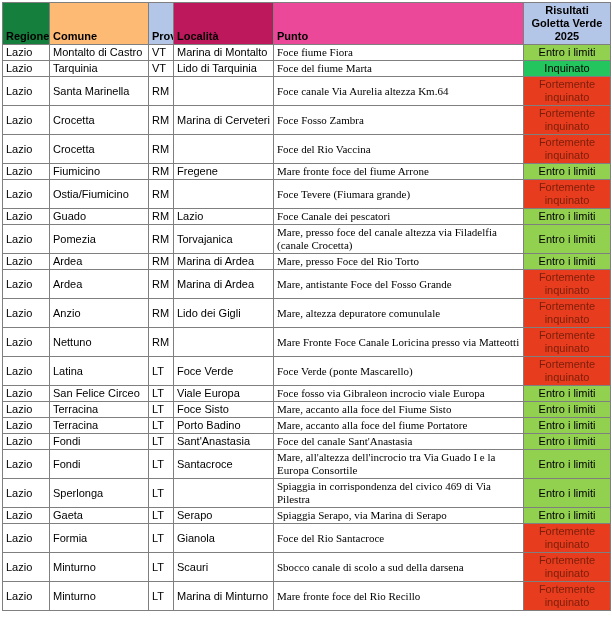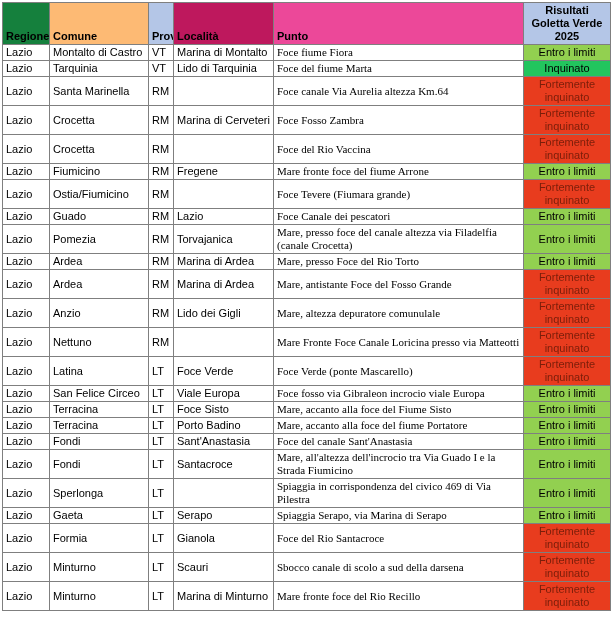--- a/index.html
+++ b/index.html
@@ -222,21 +222,21 @@
           <td>LT</td>
           <td>Sant'Anastasia</td>
           <td class="punto-cell">Foce del canale Sant'Anastasia</td>
           <td class="result" style="background-color: rgb(146, 208, 80); color: rgb(0, 0, 0);">Entro i limiti</td>
         </tr>
         <tr>
           <td>Lazio</td>
           <td>Fondi</td>
           <td>LT</td>
           <td>Santacroce</td>
-          <td class="punto-cell">Mare, all'altezza dell'incrocio tra Via Guado I e la Strada Fiumicino</td>
+          <td class="punto-cell">Mare, all'altezza dell'incrocio tra Via Guado I e la Europa Consortile</td>
           <td class="result" style="background-color: rgb(146, 208, 80); color: rgb(0, 0, 0);">Entro i limiti</td>
         </tr>
         <tr>
           <td>Lazio</td>
           <td>Sperlonga</td>
           <td>LT</td>
           <td></td>
           <td class="punto-cell">Spiaggia in corrispondenza del civico 469 di Via Pilestra</td>
           <td class="result" style="background-color: rgb(146, 208, 80); color: rgb(0, 0, 0);">Entro i limiti</td>
         </tr>

